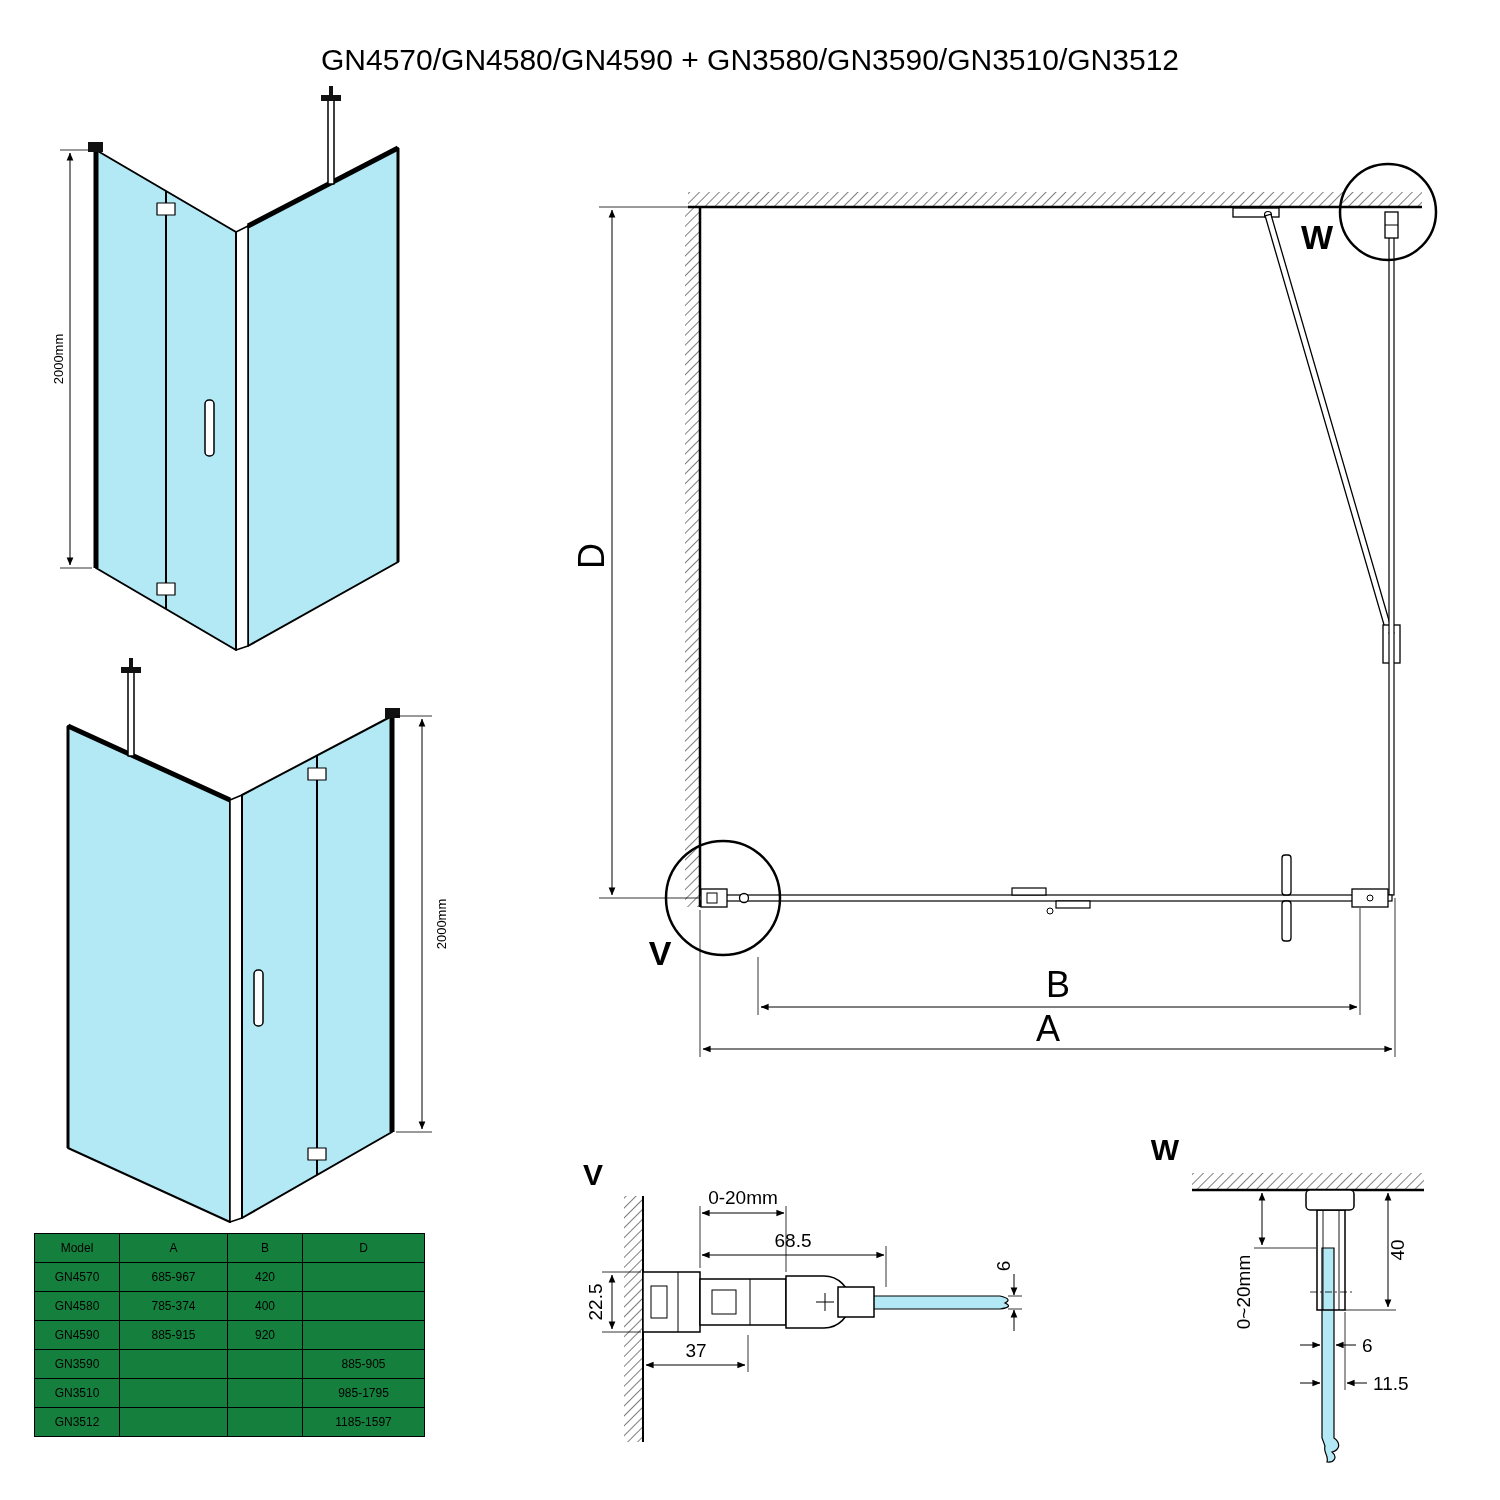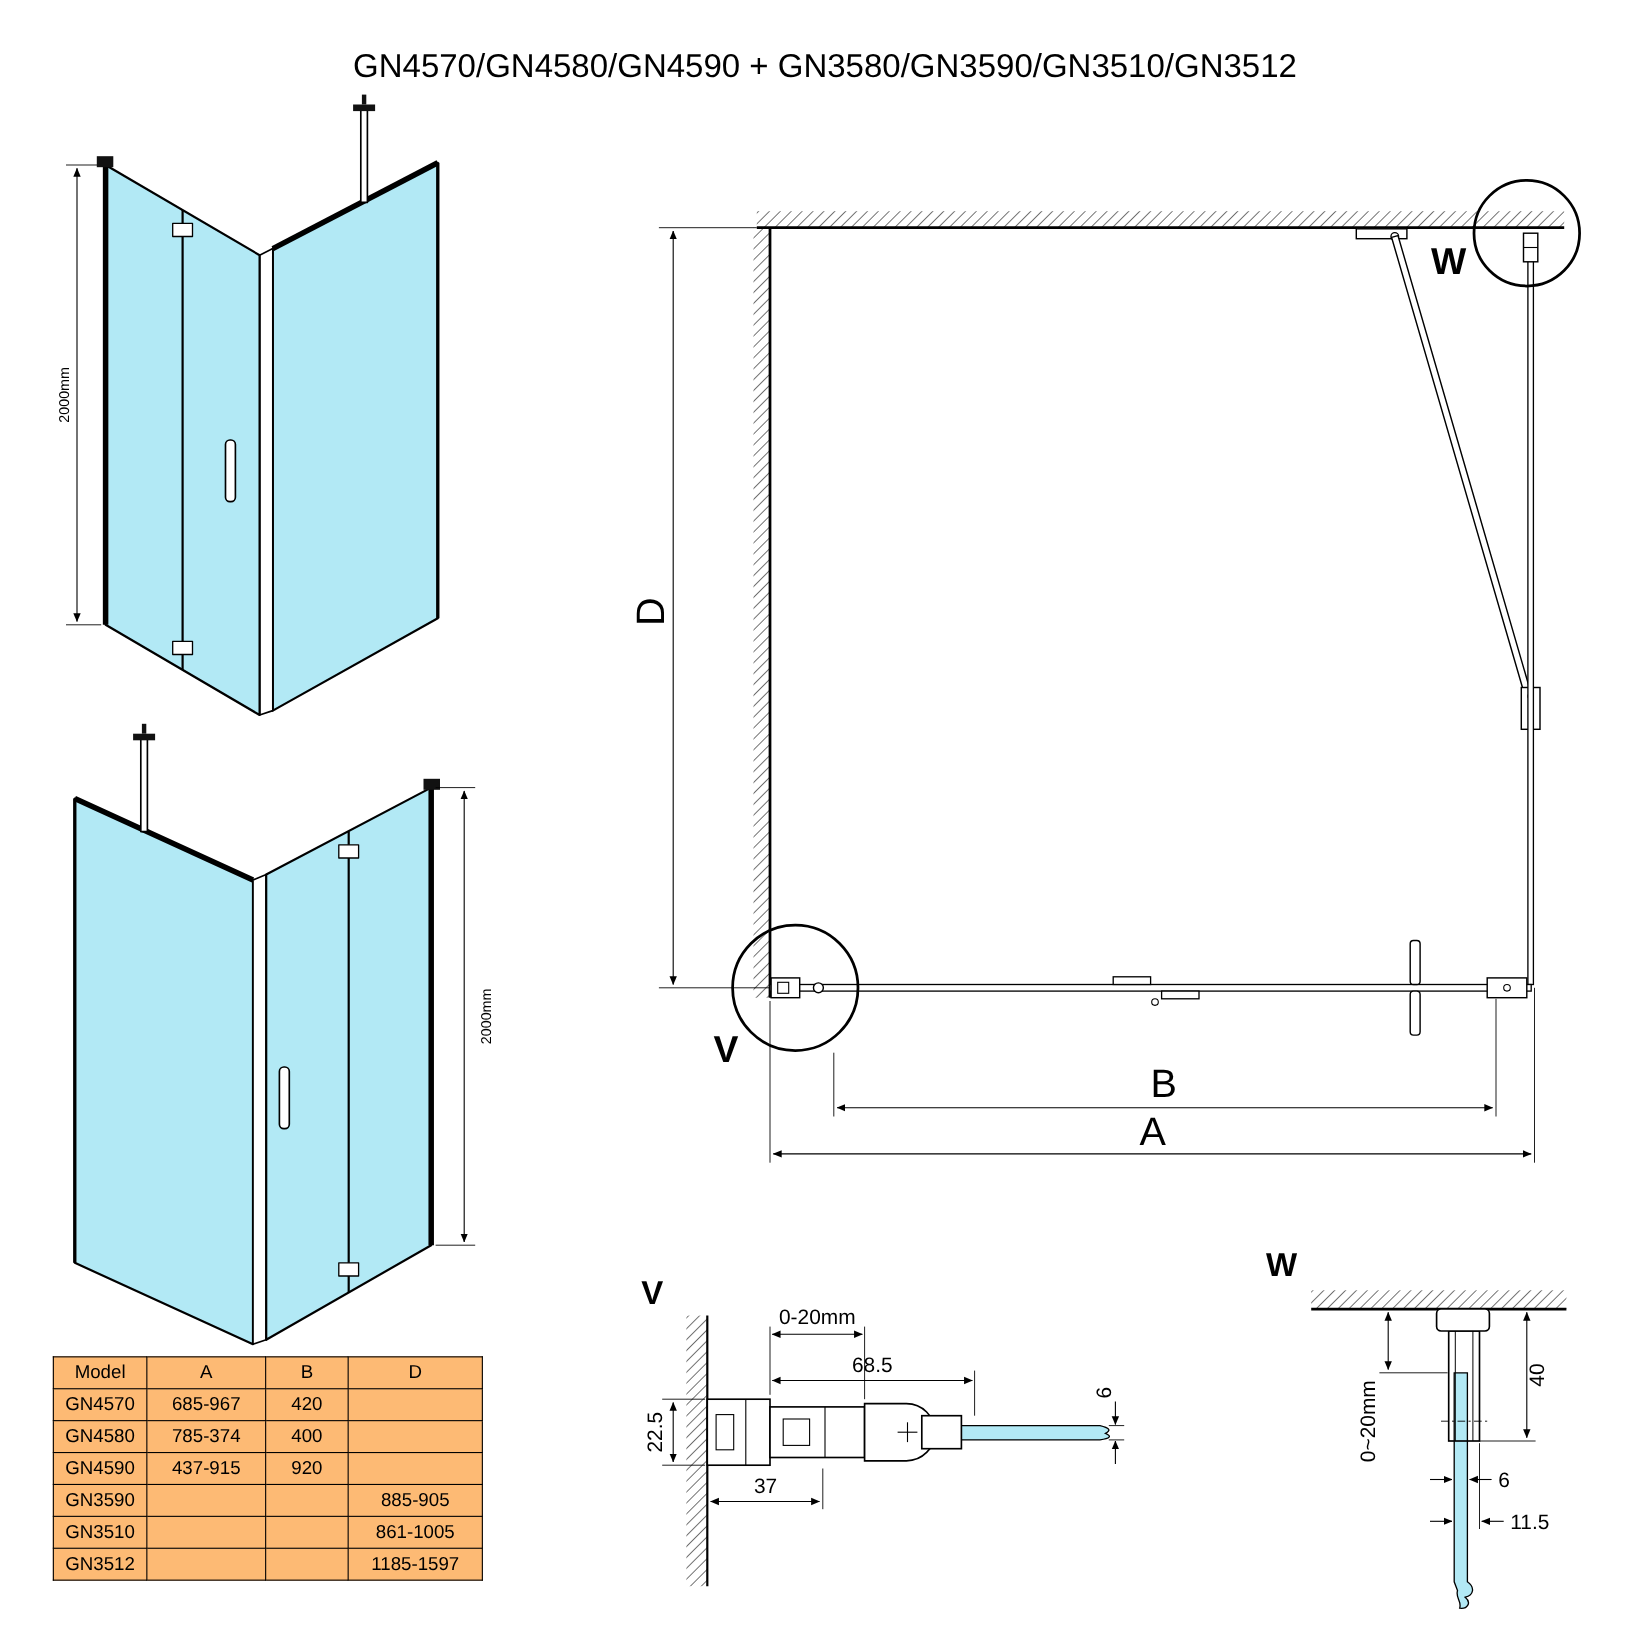--- a/index.html
+++ b/index.html
@@ -1,19 +1,19 @@
 <!DOCTYPE html>
 <html><head>
 <meta charset="utf-8">
 <style>
   html,body{margin:0;padding:0;background:#fff;}
   body{width:1500px;height:1500px;position:relative;font-family:"Liberation Sans",sans-serif;color:#000;}
   #drawing{position:absolute;left:0;top:0;}
   text{font-family:"Liberation Sans",sans-serif;fill:#000;}
-  .spec-table{position:absolute;left:48px;top:1233px;width:390px;border-collapse:collapse;table-layout:fixed;font-size:17px;background:#fdba74;}
+  .spec-table{position:absolute;left:34px;top:1233px;width:390px;border-collapse:collapse;table-layout:fixed;font-size:12px;background:#15803d;}
   .spec-table th,.spec-table td{border:1.5px solid #000;height:28px;text-align:center;font-weight:normal;padding:0 2px;overflow:hidden;white-space:nowrap;}
 </style>
 </head>
 <body>
 
 <svg id="drawing" width="1500" height="1500" viewBox="0 0 1500 1500" xmlns="http://www.w3.org/2000/svg">
   <defs>
     <marker id="arr" viewBox="0 0 10 10" refX="9.5" refY="5" markerWidth="8" markerHeight="8" orient="auto-start-reverse">
       <path d="M0,0.8 L10,5 L0,9.2 z" fill="#000"></path>
     </marker>
@@ -237,35 +237,35 @@
       <td></td>
     </tr>
     <tr>
       <td>GN4580</td>
       <td>785-374</td>
       <td>400</td>
       <td></td>
     </tr>
     <tr>
       <td>GN4590</td>
-      <td>437-915</td>
+      <td>885-915</td>
       <td>920</td>
       <td></td>
     </tr>
     <tr>
       <td>GN3590</td>
       <td></td>
       <td></td>
       <td>885-905</td>
     </tr>
     <tr>
       <td>GN3510</td>
       <td></td>
       <td></td>
-      <td>861-1005</td>
+      <td>985-1795</td>
     </tr>
     <tr>
       <td>GN3512</td>
       <td></td>
       <td></td>
       <td>1185-1597</td>
     </tr>
   </tbody>
 </table>
 

